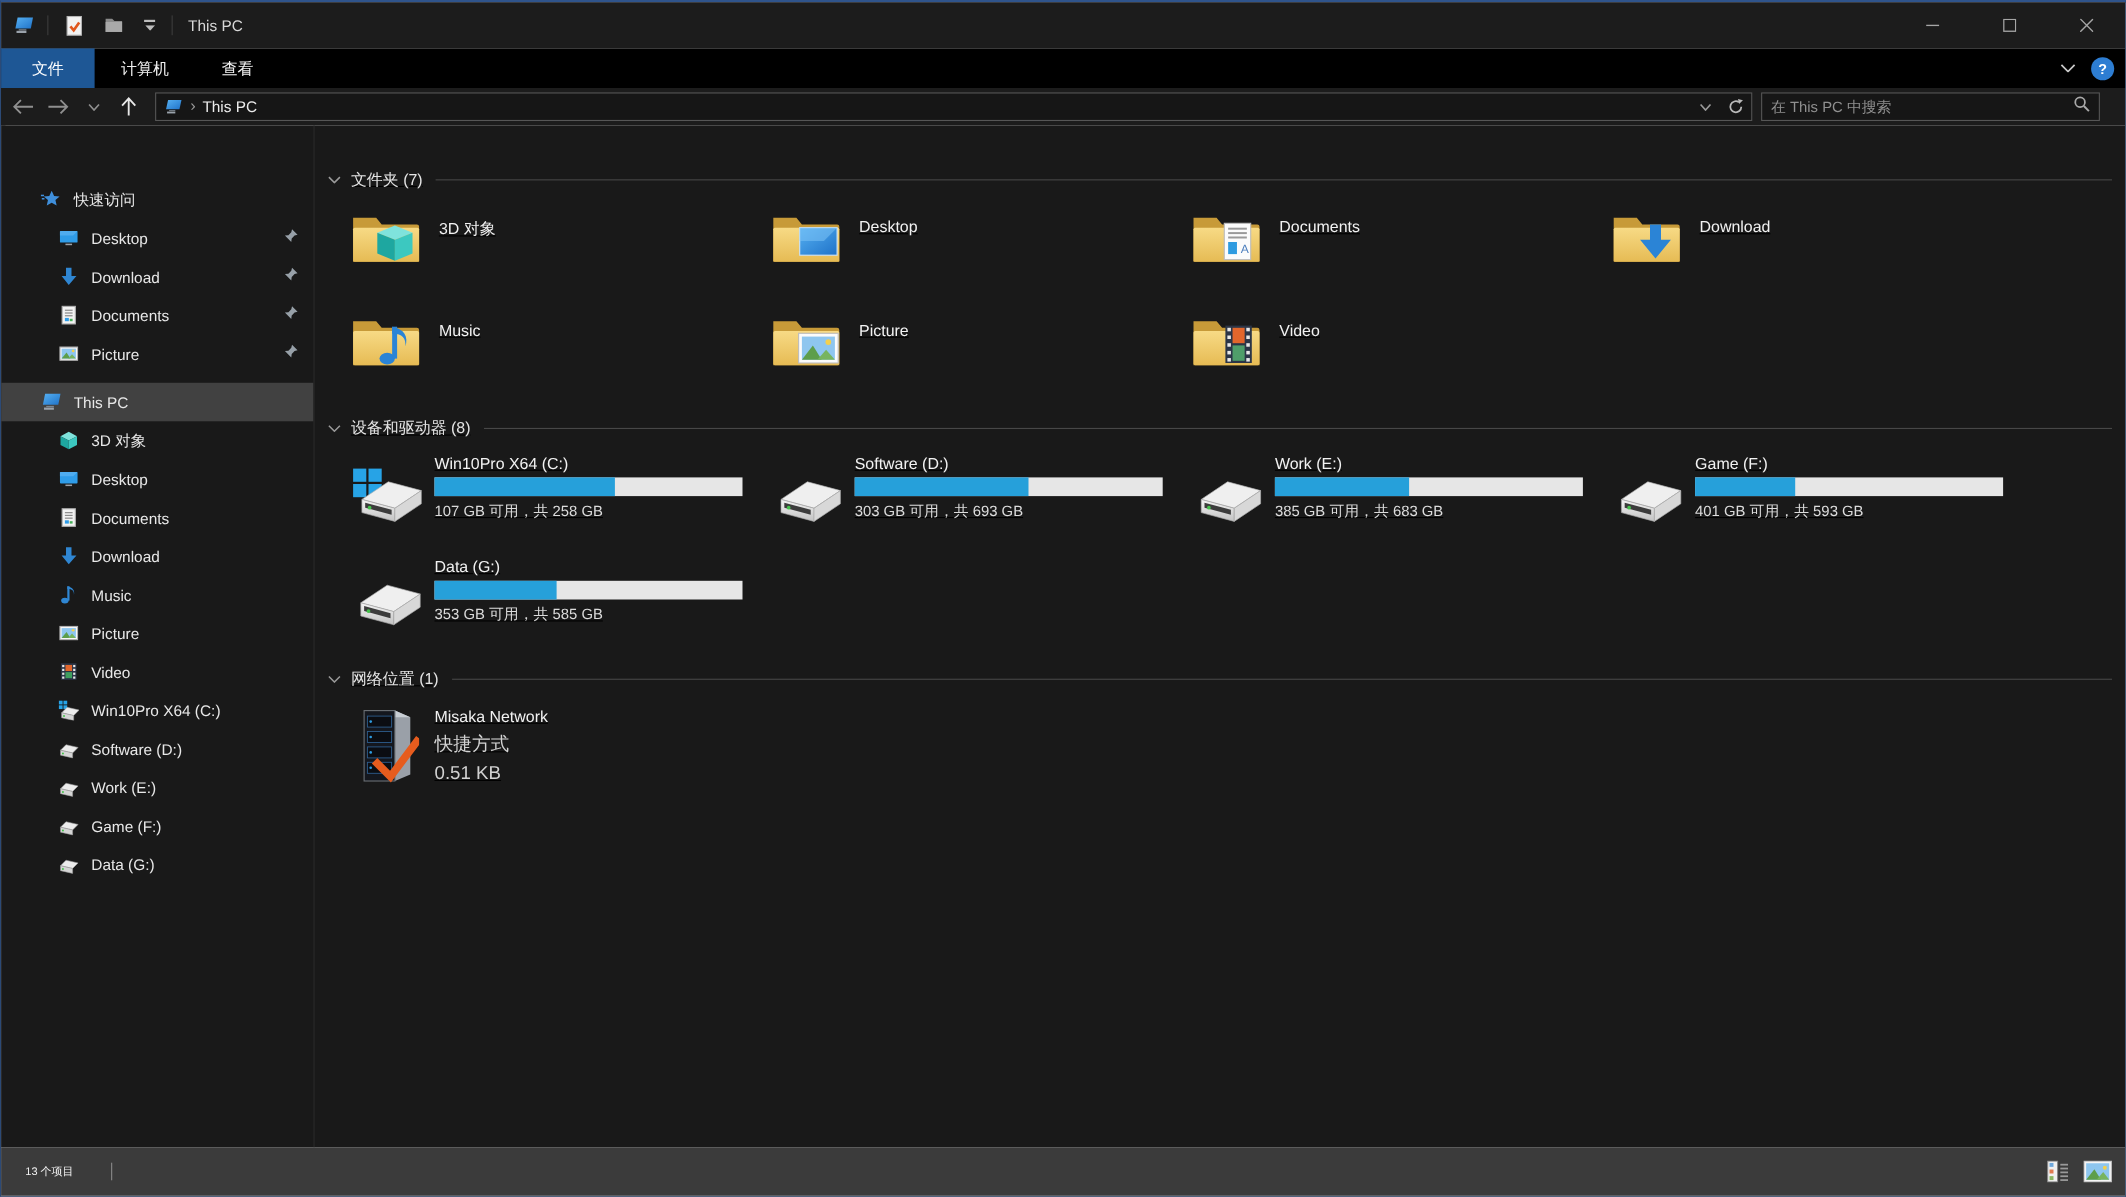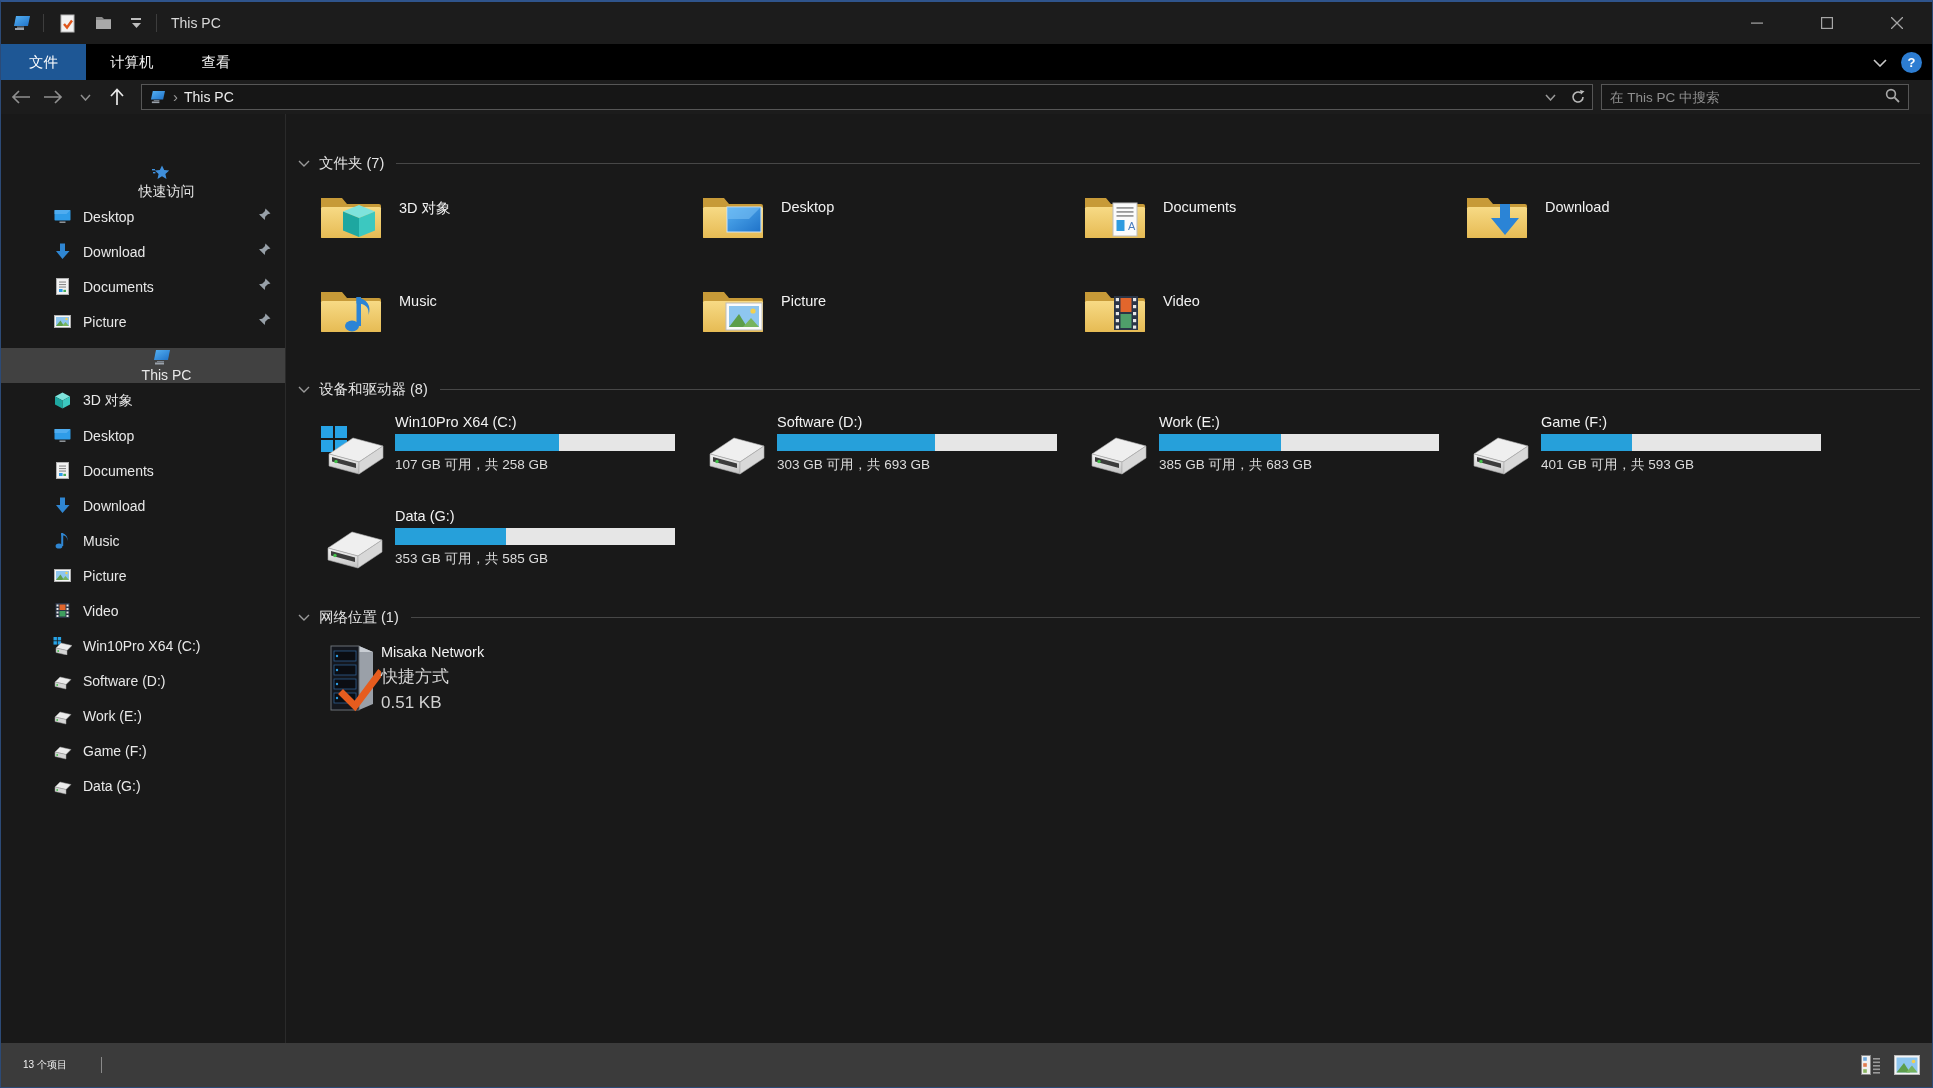--- a/index.html
+++ b/index.html
@@ -42,28 +42,28 @@
                display:flex; align-items:center; padding:0 8px; }
   .searchbox input { flex:1; background:transparent; border:none; outline:none; color:#cfcfcf; font-size:13.5px;
                      font-family:"Liberation Sans","DejaVu Sans",sans-serif; }
   .searchbox input::placeholder { color:#8f8f8f; opacity:1; }
 
   
   .bodyrow { flex:1; display:flex; min-height:0; background:#191919; }
   .sidebar { width:285px; flex:none; border-right:1px solid #2a2a2a; padding-top:50px; overflow:hidden; }
   .srow { height:35px; display:flex; align-items:center; color:#e8e8e8; font-size:14px; position:relative; }
   .srow .lbl { margin-left:11px; white-space:nowrap; }
-  .srow.l0 { padding-left:36px;flex-direction:column; }
+  .srow.l0 { padding-left:36px; }
   .srow.l1 { padding-left:52px; }
   .srow.sel { background:#414141; }
   .srow .pin { position:absolute; right:14px; top:9px; }
   .sgap { height:9px; }
   .sicon { width:19px; height:19px; flex:none; display:flex; }
 
-  .main { flex:1; padding:38px 0 0 12px; overflow:hidden; }
+  .main { flex:1; padding:38px 0 0 12px; overflow:hidden;text-decoration:underline; }
   .ghdr { display:flex; align-items:center; height:22px; }
   .ghdr .gh-chev { margin-right:9px; display:flex; }
   .ghdr .gh-lbl { color:#e4e4e4; font-size:14.5px; white-space:nowrap; }
   .ghdr .gh-line { flex:1; height:1px; background:#474747; margin-left:12px; margin-right:12px; }
 
   .tiles { display:grid; grid-template-columns:repeat(4,382px); grid-auto-rows:94px; margin-left:21px; margin-top:16px; }
   .ftile { display:flex; align-items:flex-start; }
   .ftile .fico { width:68px; height:60px; flex:none; }
   .ftile .fname { color:#f2f2f2; font-size:14.5px; margin-left:12px; margin-top:9px; white-space:nowrap; }
 
@@ -71,21 +71,21 @@
   .dtile { display:flex; height:78px; }
   .dtile .dico { width:66px; height:70px; flex:none; margin-top:10px; }
   .dtile .dinfo { margin-left:10px; }
   .dtile .dname { color:#f2f2f2; font-size:14.5px; white-space:nowrap; }
   .dbar { width:280px; height:17px; background:#e6e6e6; margin-top:4px; margin-bottom:5px; }
   .dbar .fill { height:100%; background:#26a0da; }
   .dcap { color:#dcdcdc; font-size:13.5px; white-space:nowrap; }
 
   .nettile { display:flex; margin-left:21px; margin-top:14px; }
   .nettile .nico { width:62px; height:72px; flex:none; }
-  .nettile .ninfo { margin-top:2px; }
+  .nettile .ninfo { margin-left:14px; margin-top:2px; }
   .nname { color:#f2f2f2; font-size:14.5px; }
   .nline { color:#d2d2d2; font-size:17px; margin-top:5px; }
 
   
   .statusbar { height:44px; background:#3b3b3b; flex:none; display:flex; align-items:center; padding:0 12px 0 22px; }
   .st-count { color:#f2f2f2; font-size:10px; }
   .st-sep { width:1px; height:16px; background:#8a8a8a; margin-left:34px; }
   .st-right { margin-left:auto; display:flex; align-items:center; gap:10px; }
   .stbtn { width:26px; height:26px; display:flex; align-items:center; justify-content:center; }
 </style>

